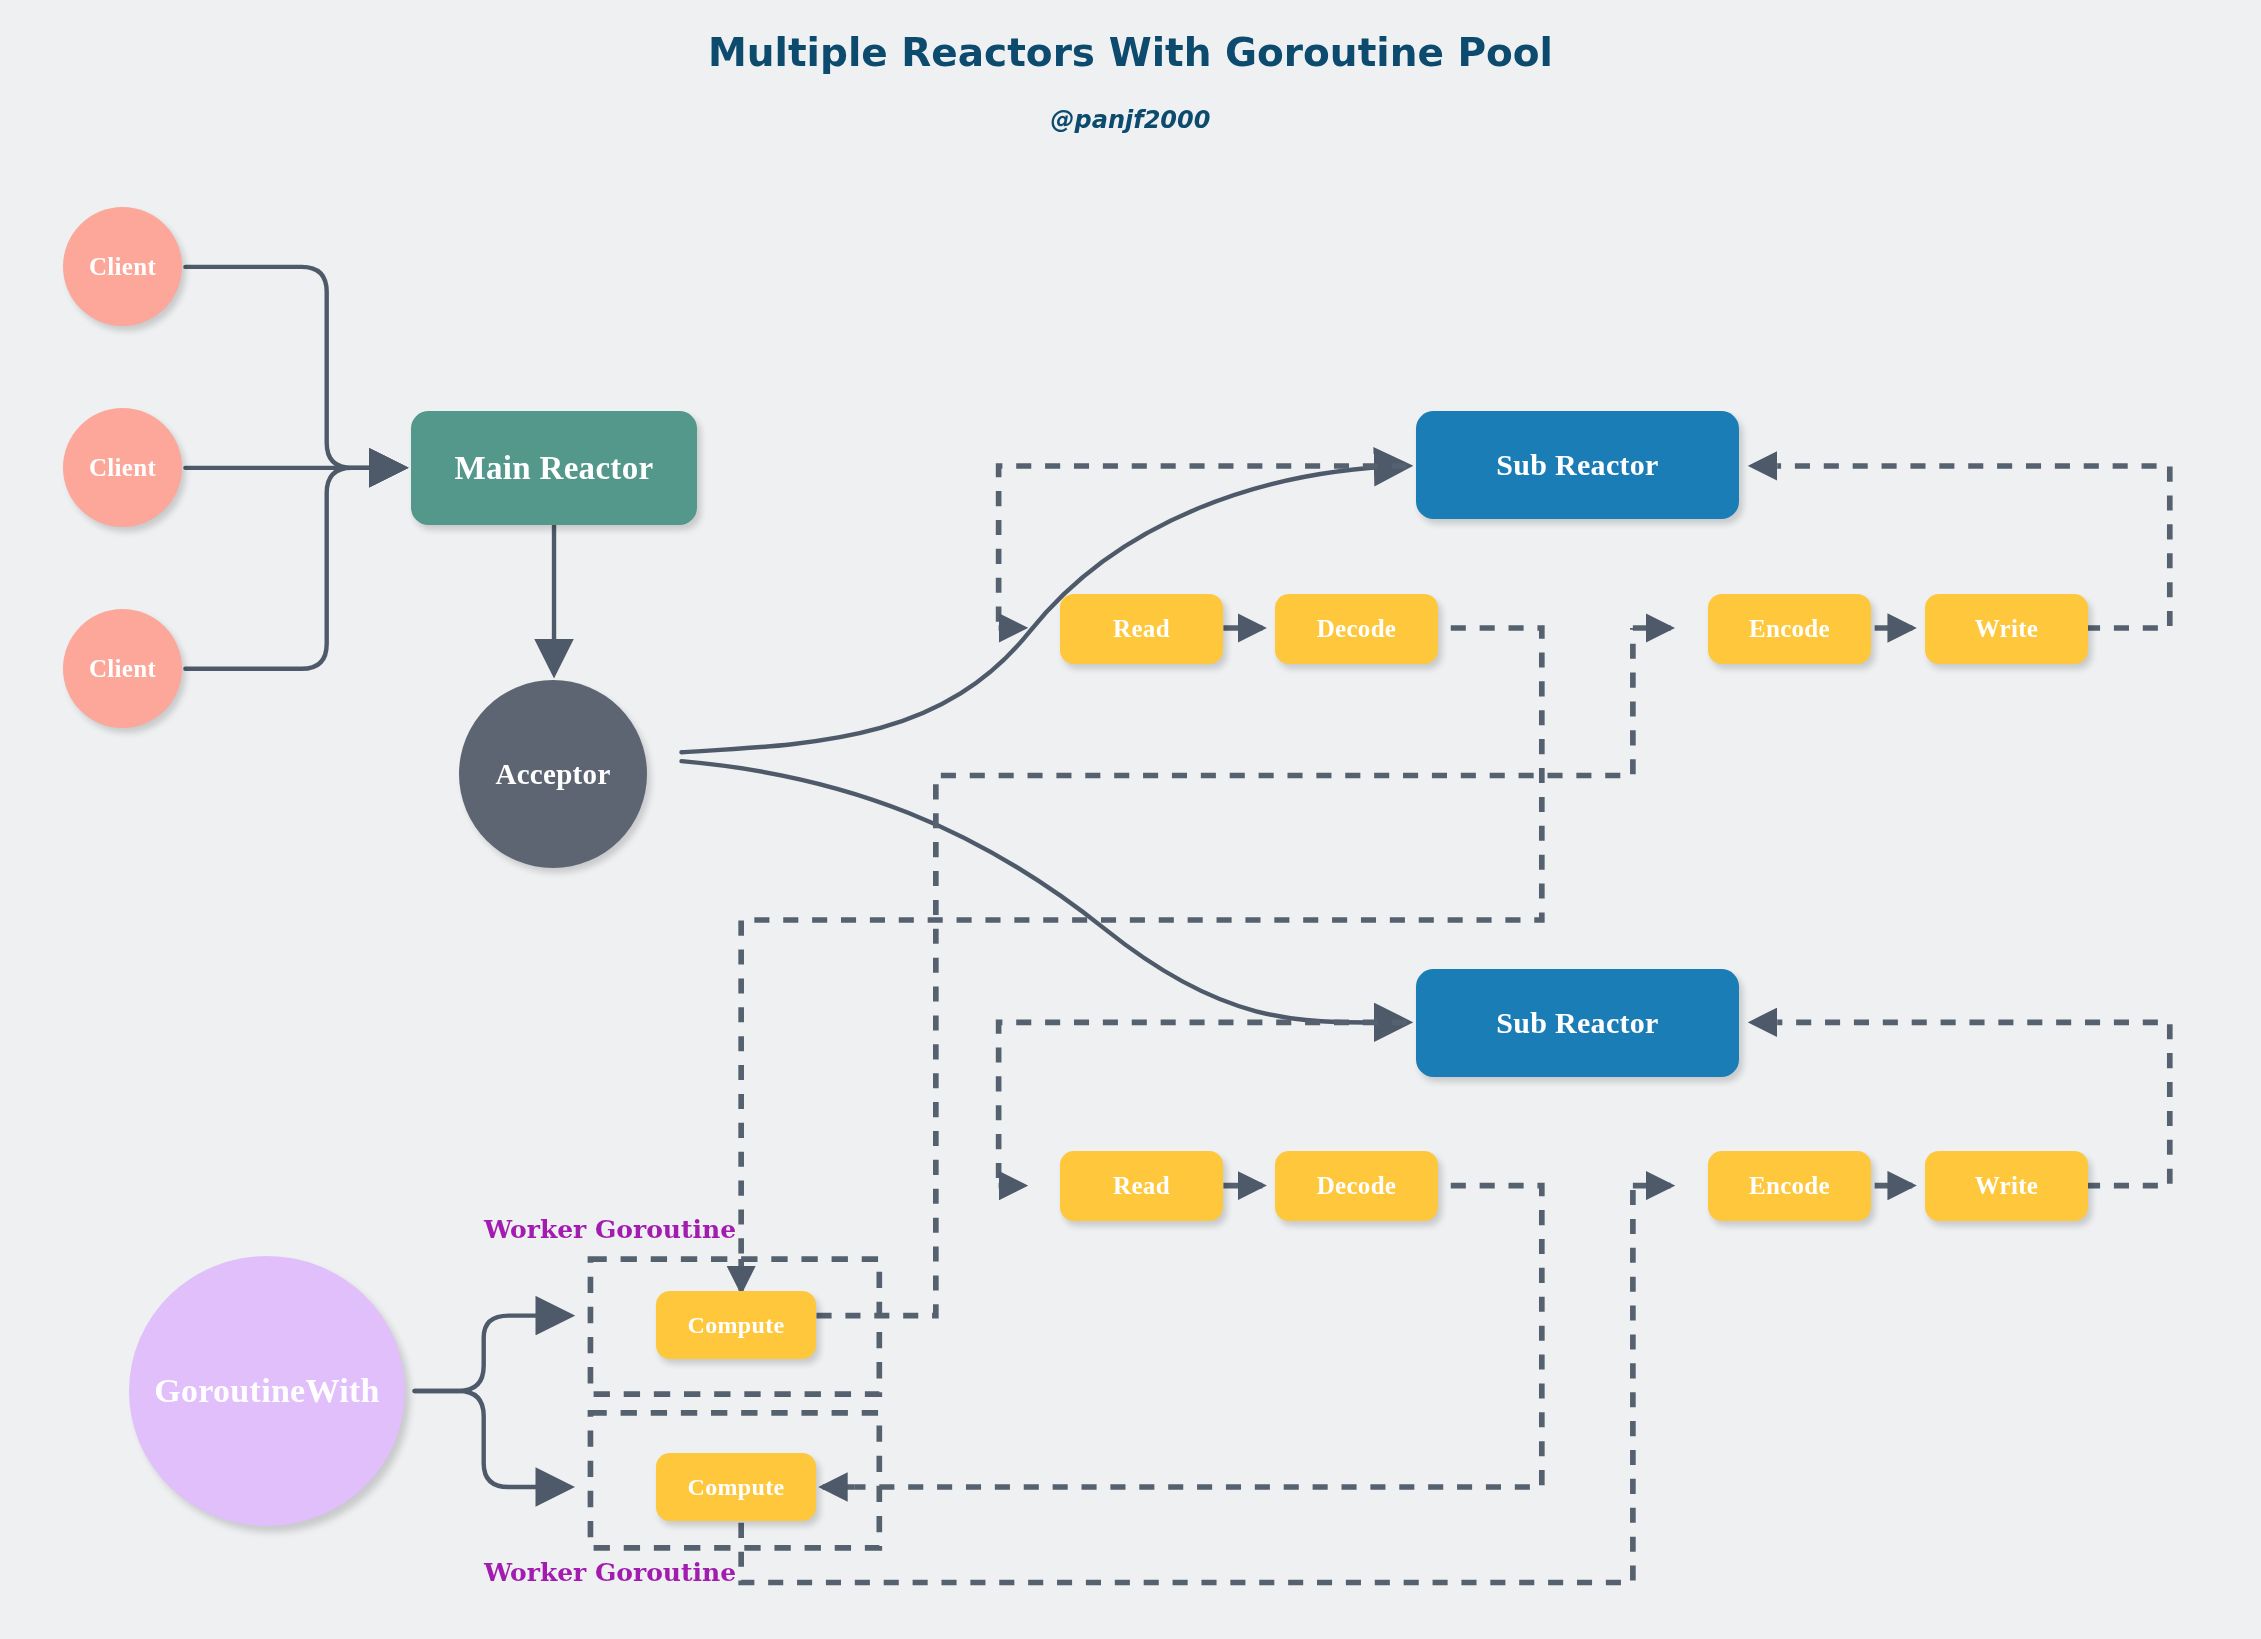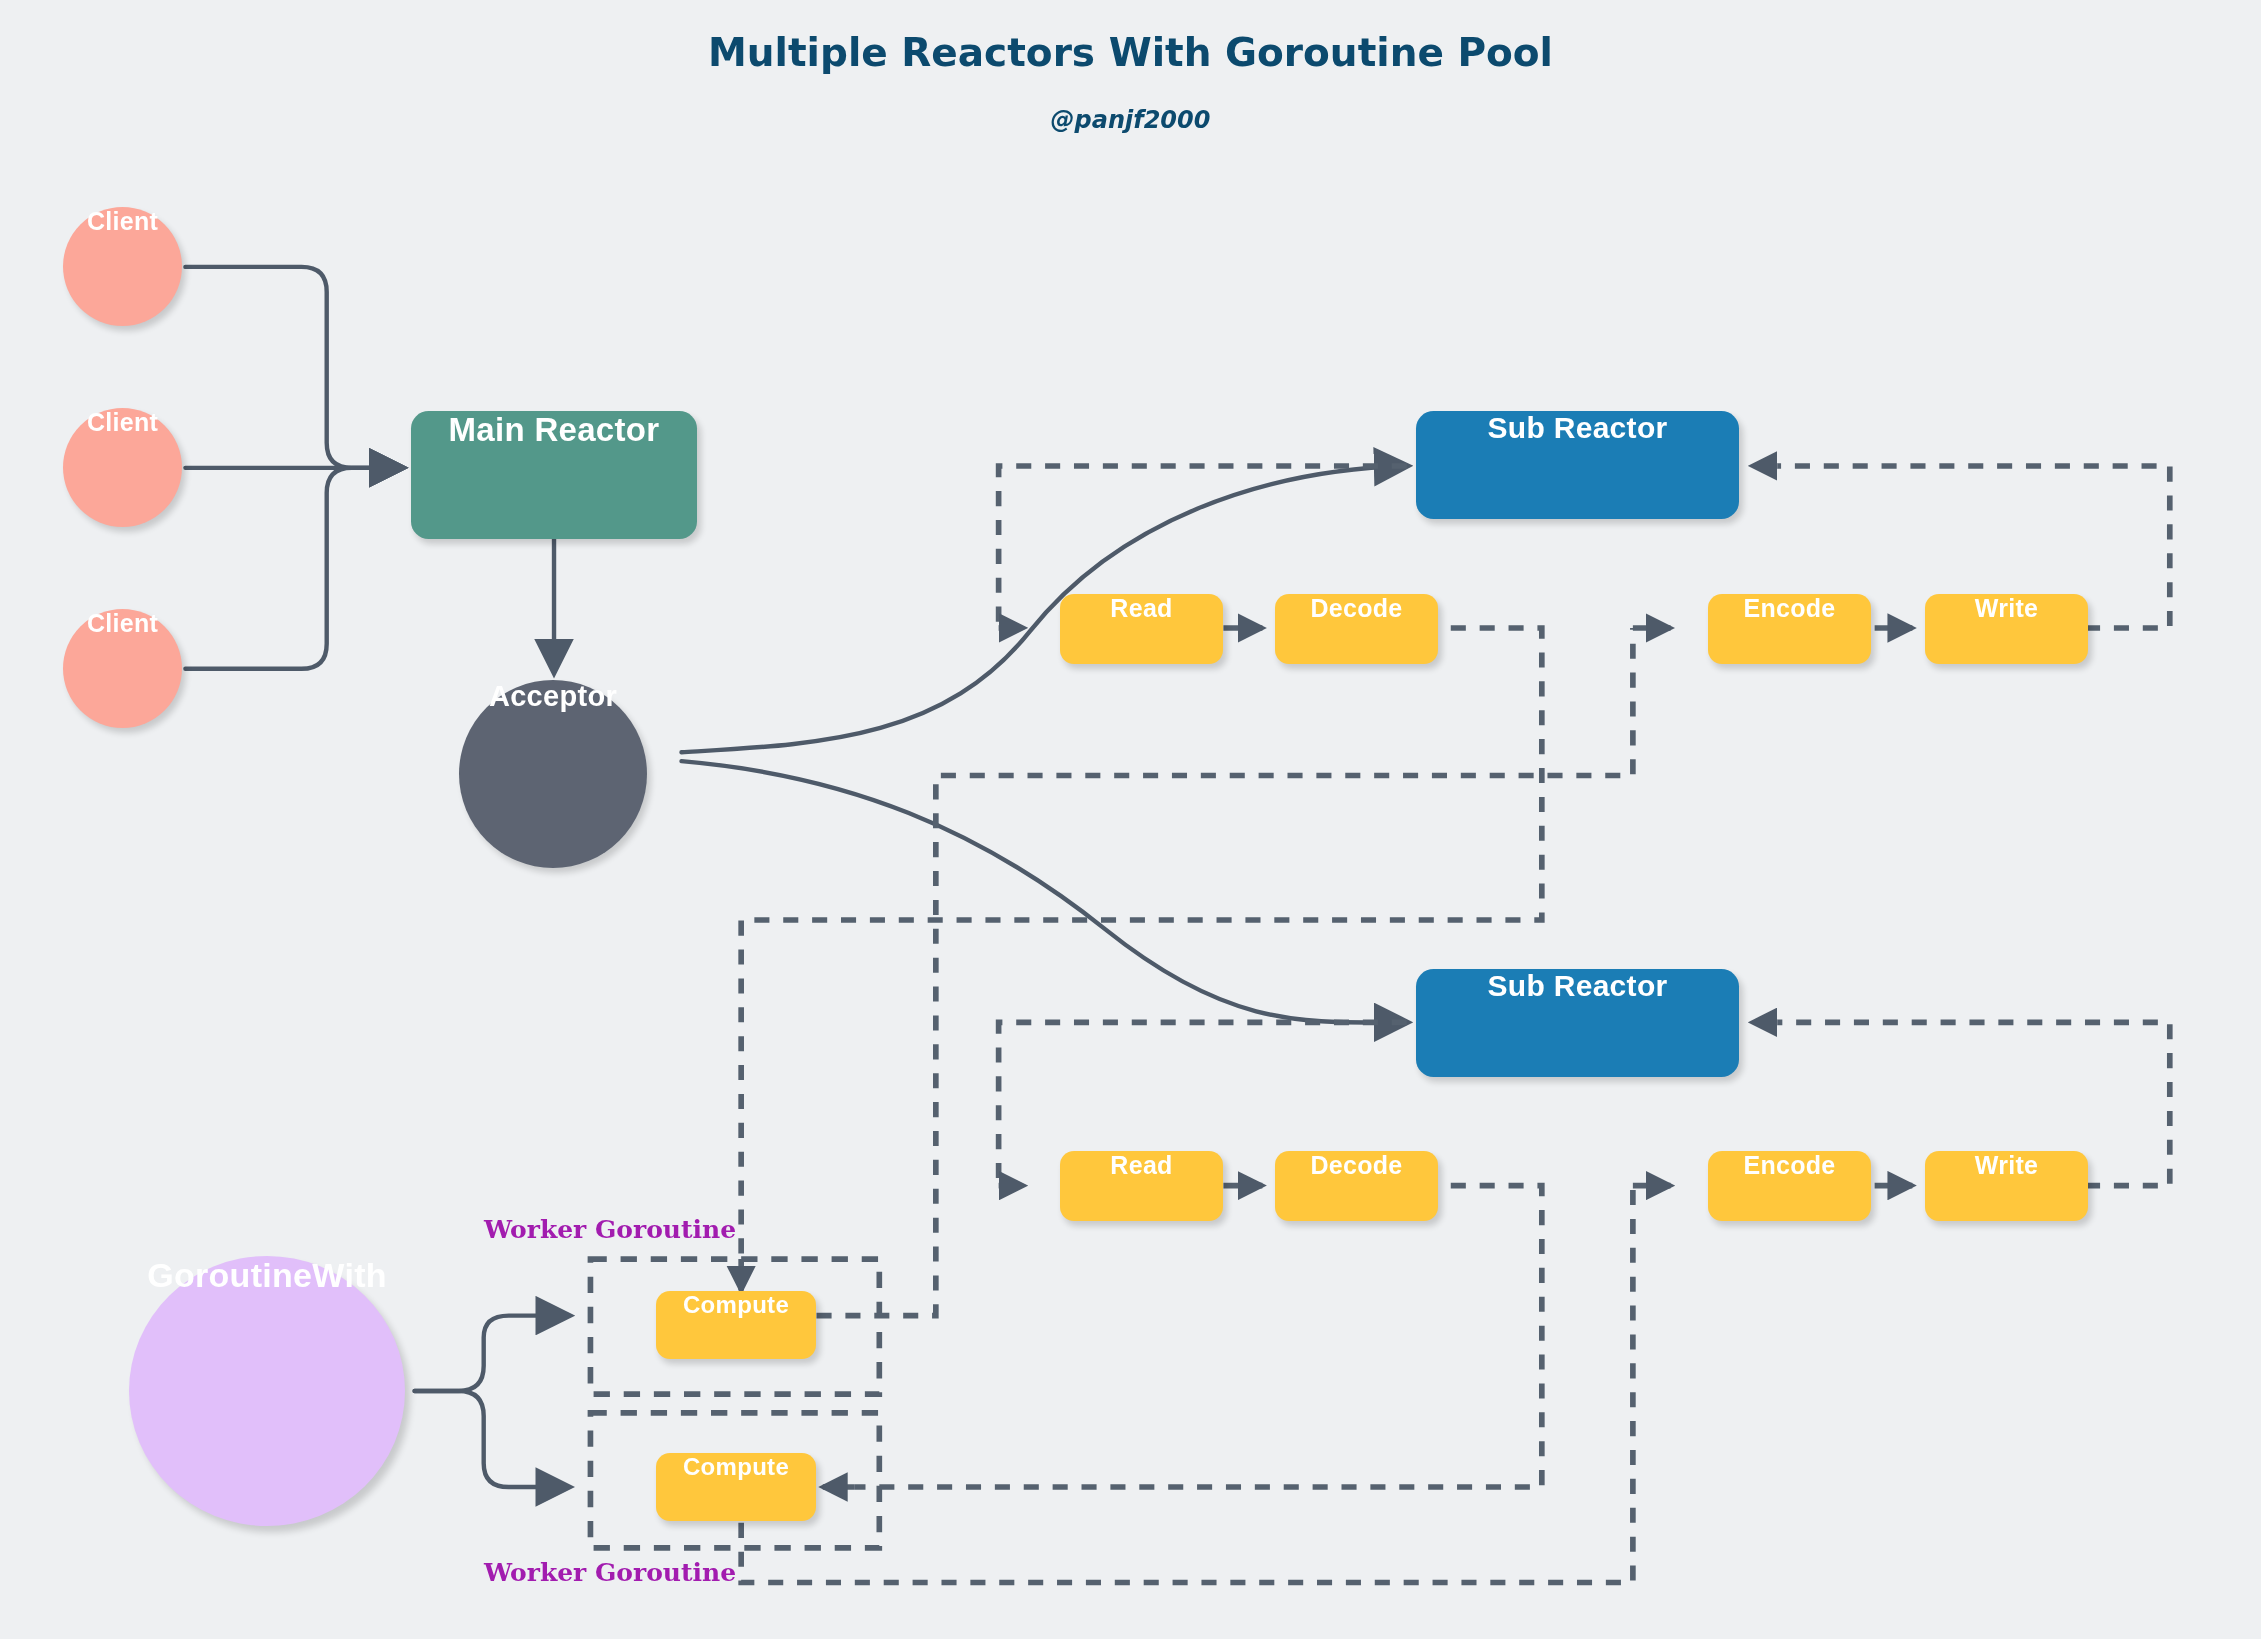--- a/index.html
+++ b/index.html
@@ -25,25 +25,25 @@
     left: 0;
     top: 0;
     width: 2261px;
     height: 1639px;
     pointer-events: none;
   }
   
   .node {
     position: absolute;
     display: flex;
-    align-items: flex-start;
+    align-items: center;
     justify-content: center;
     text-align: center;
     color: #ffffff;
-    font-family: Liberation Sans, sans-serif;
+    font-family: Liberation Serif, serif;
     font-weight: bold;
     letter-spacing: 0.3px;
     box-sizing: border-box;
   }
   .node-rect {
     border-radius: 17.6px;
     box-shadow: 3.8px 5px 6.3px rgba(0,0,0,0.16);
   }
   .node-circle {
     border-radius: 50%;
@@ -155,21 +155,21 @@
   <div class="node node-circle" style="left:63px; top:207px; width:119px; height:119px; background:#fca799; font-size:25px;">
     <span>Client</span>
   </div>
   <div class="node node-circle" style="left:63px; top:408px; width:119px; height:119px; background:#fca799; font-size:25px;">
     <span>Client</span>
   </div>
   <div class="node node-circle" style="left:63px; top:609px; width:119px; height:119px; background:#fca799; font-size:25px;">
     <span>Client</span>
   </div>
 
-  <div class="node node-rect" style="left:411px; top:411px; width:286px; height:128px; background:#53988a; font-size:33px;">
+  <div class="node node-rect" style="left:411px; top:411px; width:286px; height:114px; background:#53988a; font-size:33px;">
     <span>Main Reactor</span>
   </div>
 
   <div class="node node-circle" style="left:459px; top:680px; width:188px; height:188px; background:#5d6472; font-size:29px;">
     <span>Acceptor</span>
   </div>
 
   <div class="node node-ellipse" style="left:129px; top:1256px; width:276px; height:270px; background:#e1bffa; font-size:34px; flex-direction:row; line-height:1.12;">
     <span>Goroutine</span>
     <span>With</span>

